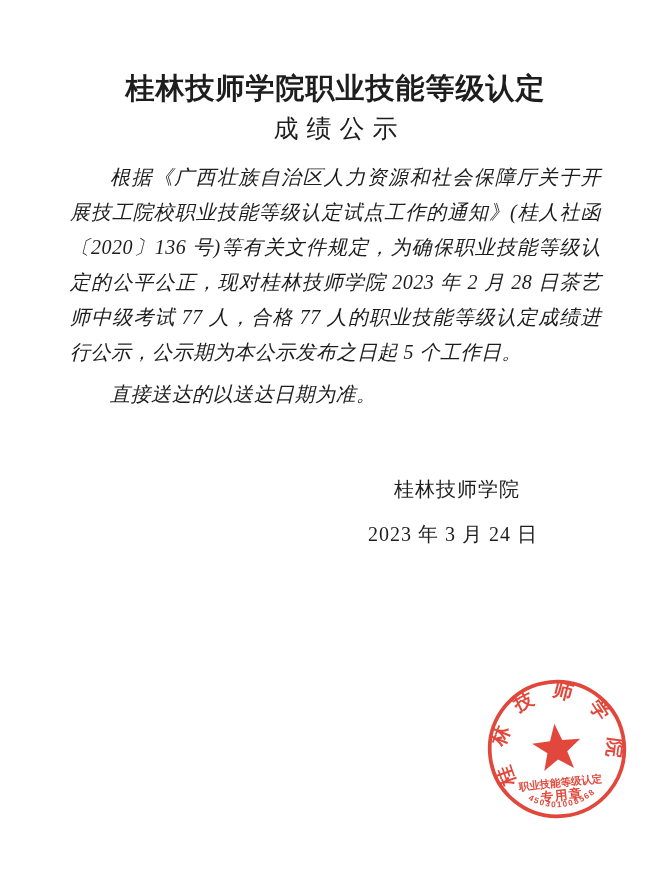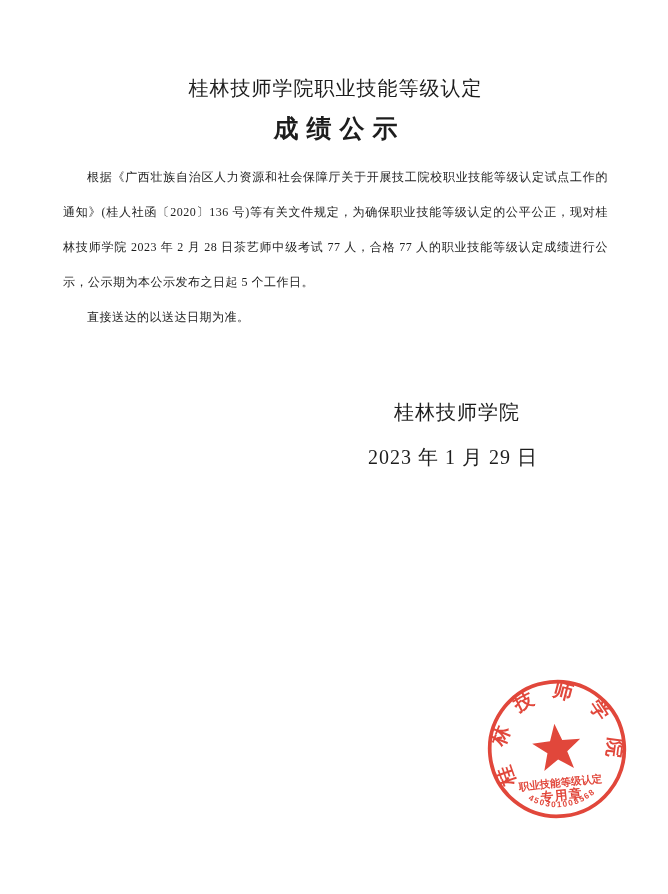--- a/index.html
+++ b/index.html
@@ -11,44 +11,45 @@
     font-family:"Liberation Serif","DejaVu Serif",serif;
     color:#1d1d1d;
   }
   .content{
     position:absolute;
     left:63px;right:60px;top:70px;
   }
   .doc-title{
     margin:0;
     font-family:"Liberation Sans","DejaVu Sans",sans-serif;
-    font-weight:normal;
-    font-size:20px;
+    font-weight:bold;
+    font-size:29px;
     line-height:36px;
     text-align:center;
     letter-spacing:1px;
   }
   .doc-subtitle{
     margin:4px 0 14px 0;
     font-family:"Liberation Sans","DejaVu Sans",sans-serif;
-    font-weight:bold;
+    font-weight:normal;
     font-size:25px;
     line-height:36px;
     text-align:center;
     letter-spacing:8px;
     text-indent:8px;
   }
   .para{
-    margin:0;
-    font-size:12px;
+    margin:7px;
+    font-size:20px;
     line-height:35px;
     text-align:justify;
     text-justify:inter-ideograph;
     text-indent:2em;
     letter-spacing:0.5px;
+    font-style:italic;
   }
   .sign-block{
     margin-top:60px;
     text-align:right;
     font-size:20px;
     letter-spacing:1px;
   }
   .signature{
     margin-right:88px;
     line-height:35px;
@@ -113,21 +114,21 @@
     <h2 class="doc-subtitle">成绩公示</h2>
 
     <p class="para">根据《广西壮族自治区人力资源和社会保障厅关于开展技工院校职业技能等级认定试点工作的通知》(桂人社函〔2020〕136 号)等有关文件规定，为确保职业技能等级认定的公平公正，现对桂林技师学院 2023 年 2 月 28 日茶艺师中级考试 77 人，合格 77 人的职业技能等级认定成绩进行公示，公示期为本公示发布之日起 5 个工作日。</p>
 
 
     <p class="para">直接送达的以送达日期为准。</p>
 
 
     <div class="sign-block">
       <div class="signature">桂林技师学院</div>
-      <div class="sign-date">2023 年 1 月 29 日</div>
+      <div class="sign-date">2023 年 3 月 24 日</div>
     </div>
 
   </div>
 
   <div class="seal">
     <svg viewBox="0 0 190 190">
       <defs>
         <path id="sealTopArc" d="M 33.4 123.7 A 68 68 0 1 1 156.6 123.7" fill="none"></path>
         <path id="sealBottomArc" d="M 27.5 134 A 78 78 0 0 0 162.5 134" fill="none"></path>
       </defs>

